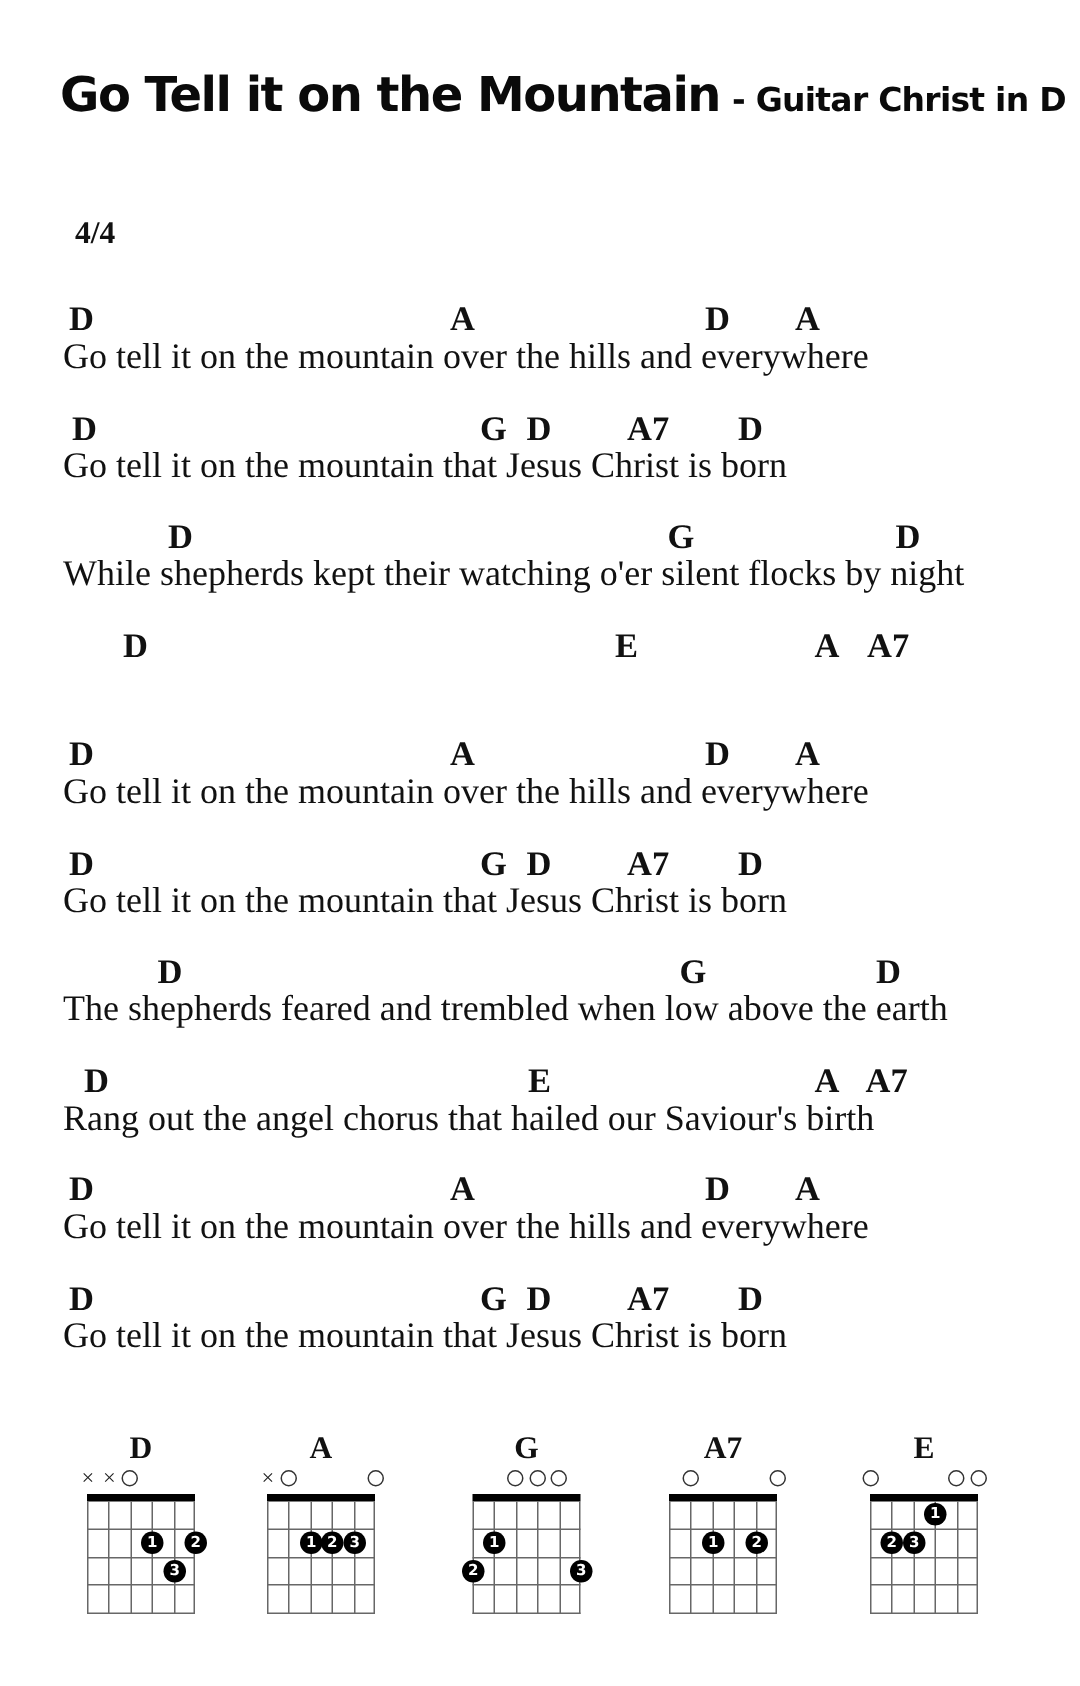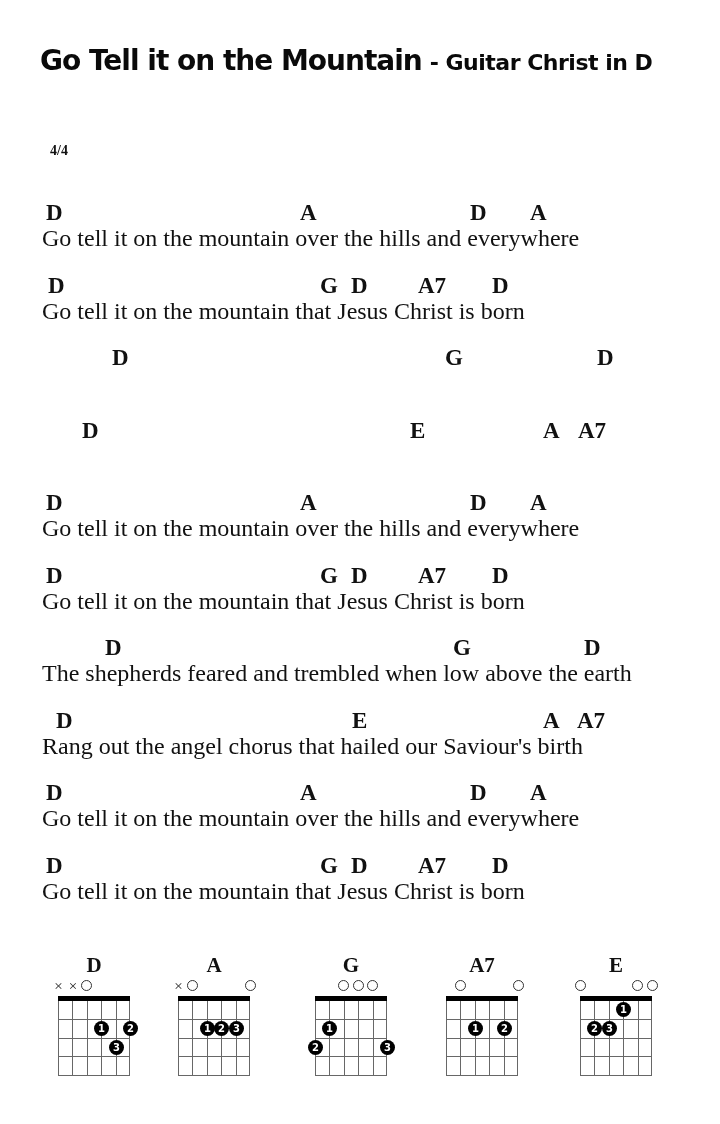--- a/index.html
+++ b/index.html
@@ -1,23 +1,23 @@
 <!DOCTYPE html>
 <html><head>
 <meta charset="utf-8">
 <style>
   html,body{margin:0;padding:0;background:#fff;}
   .page{position:relative;width:720px;height:1124px;background:#ffffff;overflow:hidden;
         font-family:"Liberation Serif", serif;color:#111;}
   .titlebar{position:absolute;left:40px;top:44px;white-space:nowrap;
         font-family:"DejaVu Sans", sans-serif;font-weight:bold;color:#0a0a0a;}
-  .title-main{font-size:28px;letter-spacing:-1px;}
+  .title-main{font-size:32px;letter-spacing:-1px;}
   .title-suffix{font-size:22px;letter-spacing:-0.5px;margin-left:8px;}
   .website{position:absolute;right:52px;top:106px;font-size:23px;}
-  .timesig{position:absolute;left:50px;top:143px;font-size:14px;font-weight:bold;}
+  .timesig{position:absolute;left:50px;top:143px;font-size:21px;font-weight:bold;}
   .song{position:absolute;left:0;top:0;width:100%;height:100%;}
   .line-pair{position:absolute;left:0;width:720px;height:58px;}
   .chord-row{position:absolute;left:0;top:0;width:100%;height:25px;}
   .chord{position:absolute;top:0;font-size:23px;font-weight:bold;white-space:pre;}
   .lyric{position:absolute;left:42px;top:25px;font-size:24px;white-space:pre;}
   .diagrams{position:absolute;left:0;top:0;width:100%;height:100%;}
   .diagram{position:absolute;width:72px;}
   .diag-label{position:absolute;left:0;top:0;width:100%;text-align:center;
         font-size:21px;font-weight:bold;}
   .marker{position:absolute;top:27px;width:12px;height:12px;line-height:12px;text-align:center;}
@@ -58,20 +58,21 @@
           <div class="chord" style="left: 492px;">D</div>
         </div>
         <div class="lyric">Go tell it on the mountain that Jesus Christ is born</div>
       </div>
       <div class="line-pair" style="top: 345px;">
         <div class="chord-row">
           <div class="chord" style="left: 112px;">D</div>
           <div class="chord" style="left: 445px;">G</div>
           <div class="chord" style="left: 597px;">D</div>
         </div>
+        <div class="lyric">While shepherds kept their watching o'er silent flocks by night</div>
       </div>
       <div class="line-pair" style="top: 418px;">
         <div class="chord-row">
           <div class="chord" style="left: 82px;">D</div>
           <div class="chord" style="left: 410px;">E</div>
           <div class="chord" style="left: 543px;">A</div>
           <div class="chord" style="left: 578px;">A7</div>
         </div>
       </div>
       <div class="line-pair" style="top: 490px;">

